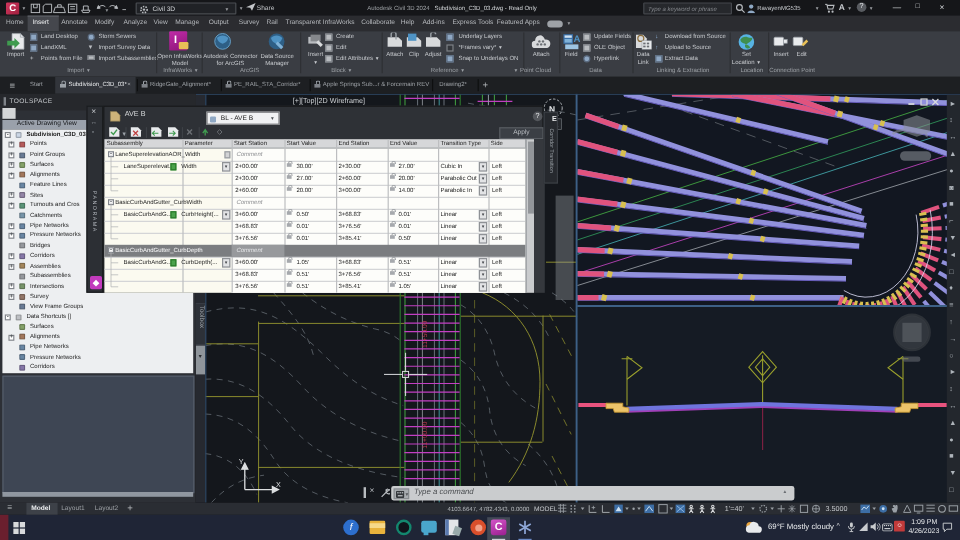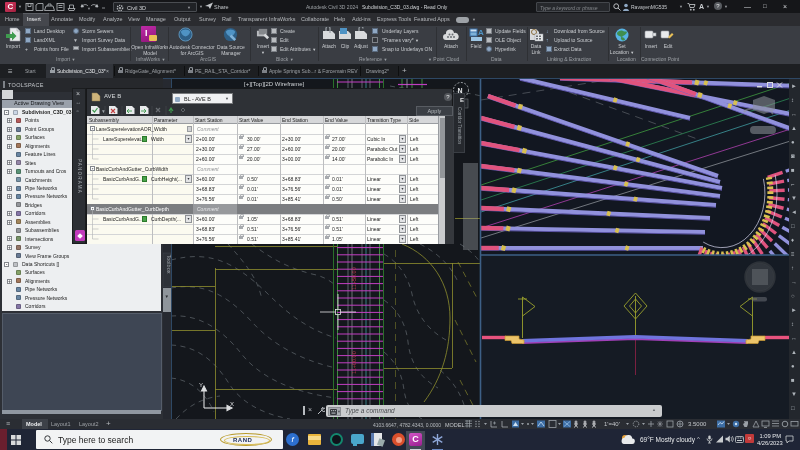--- a/index.html
+++ b/index.html
@@ -1019,31 +1019,20 @@
   <div class="abs" id="taskbar">
     <div class="abs" style="left:0;top:0;width:7px;height:21px;background:#6a1f2e;"></div>
     <svg class="abs" style="left:11px;top:6px;" width="10" height="10" viewBox="0 0 10 10">
         <g fill="#d8dadc">
           <rect x="0" y="0" width="4.5" height="4.5"></rect>
           <rect x="5.5" y="0" width="4.5" height="4.5"></rect>
           <rect x="0" y="5.5" width="4.5" height="4.5"></rect>
           <rect x="5.5" y="5.5" width="4.5" height="4.5"></rect>
         </g>
       </svg>
-    <div class="abs" style="left:36px;top:1px;width:247px;height:19px;background:#f2f3f4;border-radius:1px;">
-      <svg class="abs" style="left:8px;top:5px;" width="9" height="9" viewBox="0 0 9 9">
-          <circle cx="3.5" cy="3.5" r="2.7" fill="none" stroke="#35383c" stroke-width="1"></circle>
-          <line x1="5.6" y1="5.6" x2="8.3" y2="8.3" stroke="#35383c" stroke-width="1"></line>
-        </svg>
-      <span class="abs" style="left:22px;top:4.5px;font-size:8.5px;color:#1c1c1c;">Type here to search</span>
-      <div class="abs" style="left:184px;top:2.5px;width:52px;height:13px;border:1px solid #b89a2a;border-radius:50%;">
-          <span class="abs" style="left:12px;top:3px;font-size:6px;font-weight:bold;color:#1a2a5a;letter-spacing:0.5px;">RAND</span>
-          <div class="abs" style="left:3px;top:2px;width:46px;height:9px;border:0.6px solid #d8bc55;border-radius:50%;"></div>
-        </div>
-    </div>
     <div id="taskicons"></div>
     <svg class="abs" style="left:620px;top:4px;" width="16" height="13" viewBox="0 0 16 13">
       <circle cx="5" cy="5" r="3" fill="#e8a33c"></circle>
       <path d="M4,11 a3.2,3.2 0 0 1 0.5,-6.3 a4,4 0 0 1 7.8,0.8 a2.6,2.6 0 0 1 -0.4,5.5 z" fill="#e8eaec"></path>
     </svg>
     <span class="abs" style="left:640px;top:7px;font-size:6.5px;color:#e8eaec;">69°F Mostly cloudy</span>
     <span class="abs" style="left:697px;top:7px;font-size:6px;color:#c8cbce;">^</span>
     <svg class="abs" style="left:706px;top:6px;" width="7" height="9" viewBox="0 0 7 9">
         <rect x="2.3" y="0.5" width="2.4" height="4" rx="1.2" fill="#c8cbce"></rect>
         <path d="M1,3.5 a2.5,2.5 0 0 0 5,0 M3.5,6 v2 M2,8 h3" stroke="#c8cbce" stroke-width="0.8" fill="none"></path>

